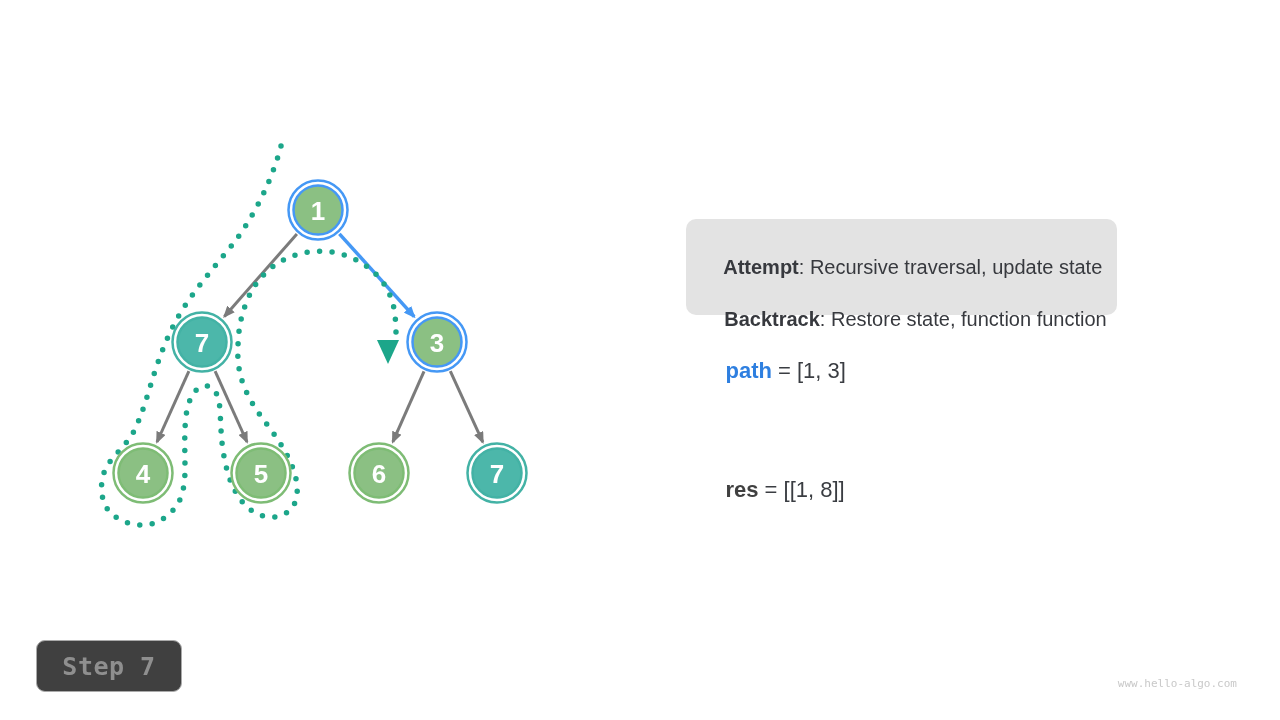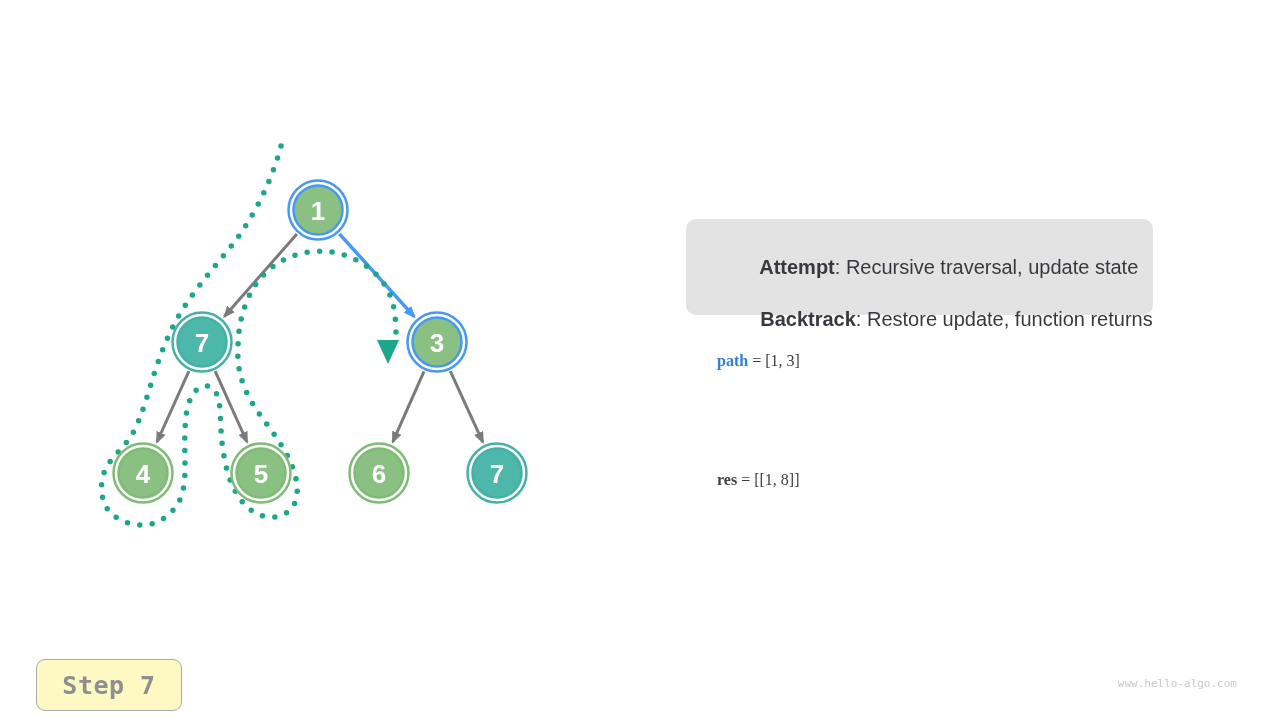--- a/index.html
+++ b/index.html
@@ -12,35 +12,34 @@
   .node-label{
     fill:#ffffff;font-family:"Liberation Sans",sans-serif;
     font-size:26px;font-weight:bold;
   }
   .panel-line{position:absolute;white-space:pre;color:#37393e;font-size:20px;line-height:1.2;}
   .chip{
     position:absolute;left:686px;top:219px;
     background:#e3e3e3;border-radius:10px;padding:12px 15px;
     font-size:20px;color:#37393e;white-space:pre;line-height:1.2;
   }
-  .bold{font-weight:bold;margin-left:36px;}
+  .bold{font-weight:bold;}
   .code-line{
     position:absolute;white-space:pre;
-    font-family:Liberation Serif, serif;
-    font-size:16px;color:#3a3d42;line-height:1.2;
+    font-family:Liberation Sans, sans-serif;
+    font-size:22px;color:#3a3d42;line-height:1.2;
   }
   .code-var{font-weight:bold;}
   .step-btn{
     position:absolute;left:36px;top:640px;width:146px;height:52px;
-    background:#fef9c3;border:1.5px solid #aaaaaa;border-radius:9px;
+    background:#404040;border:1.5px solid #aaaaaa;border-radius:9px;
     display:flex;align-items:center;justify-content:center;
     font-family:"DejaVu Sans Mono","Liberation Mono",monospace;
     font-size:25px;font-weight:bold;color:#8f8f8f;letter-spacing:0.5px;
     box-sizing:border-box;
-    margin-top:19px;
   }
   .watermark{
     position:absolute;right:43px;top:677px;
     font-family:"DejaVu Sans Mono","Liberation Mono",monospace;
     font-size:11px;color:#c9c9c9;
   }
 </style>
 </head>
 <body>
 
@@ -132,21 +131,21 @@
           <text x="497" y="474" text-anchor="middle" dominant-baseline="central" class="node-label">7</text>
         </g>
       </g>
   </svg>
 
   <div class="chip">
     <span class="bold">Attempt</span><span>: Recursive traversal, update state</span>
   </div>
 
   <div class="panel-line" style="left:702px;top:283px;">
-    <span class="bold">Backtrack</span><span>: Restore update, function returns</span>
+    <span class="bold">Backtrack</span><span>: Restore state, function function</span>
   </div>
 
   <div class="code-line" style="left:701px;top:332px;">
     <span class="code-var" id="path-var" style="color: rgb(46, 127, 224);">path</span><span> = [1, 3]</span>
   </div>
 
   <div class="code-line" style="left:701px;top:451px;">
     <span class="code-var" id="res-var" style="color: #404040;">res</span><span> = [[1, 8]]</span>
   </div>
 

